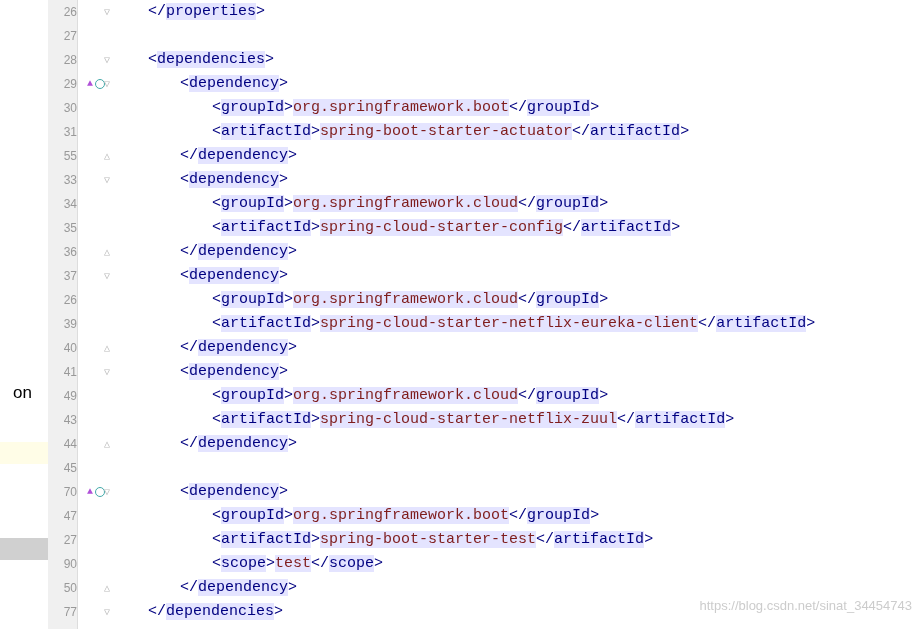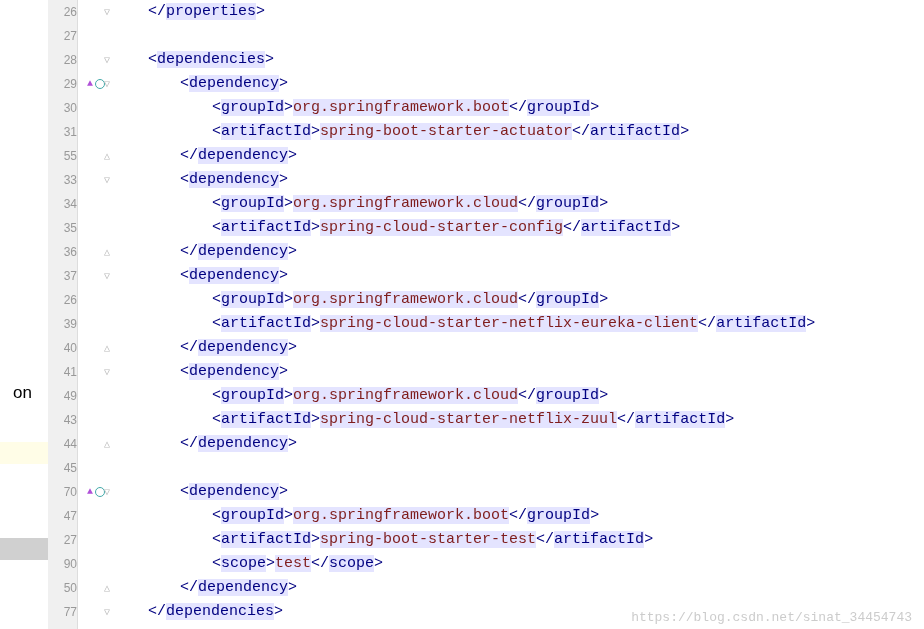--- a/index.html
+++ b/index.html
@@ -50,23 +50,23 @@
   .cl { height: 24px; line-height: 24px; }
   .tag { color: #000080; font-weight: normal; background: #e4e4ff; }
   .brkt { color: #000080; }
   .txt { color: #7f1d1d; background: #e4e4ff; }
   .ws { display: inline-block; }
   .ws1 { width: 32px; }
   .ws2 { width: 64px; }
   .watermark {
     position: absolute;
     right: 12px;
-    bottom: 4px;
+    bottom: 16px;
     color: #ccc;
-    font-family: Liberation Mono, monospace;
+    font-family: Liberation Sans, sans-serif;
     font-size: 13px;
   }
 </style>
 </head>
 <body>
 
 <div class="editor">
   <div class="left-strip">
     <span class="on-text">on</span>
     <div class="yellow-hl"></div>

